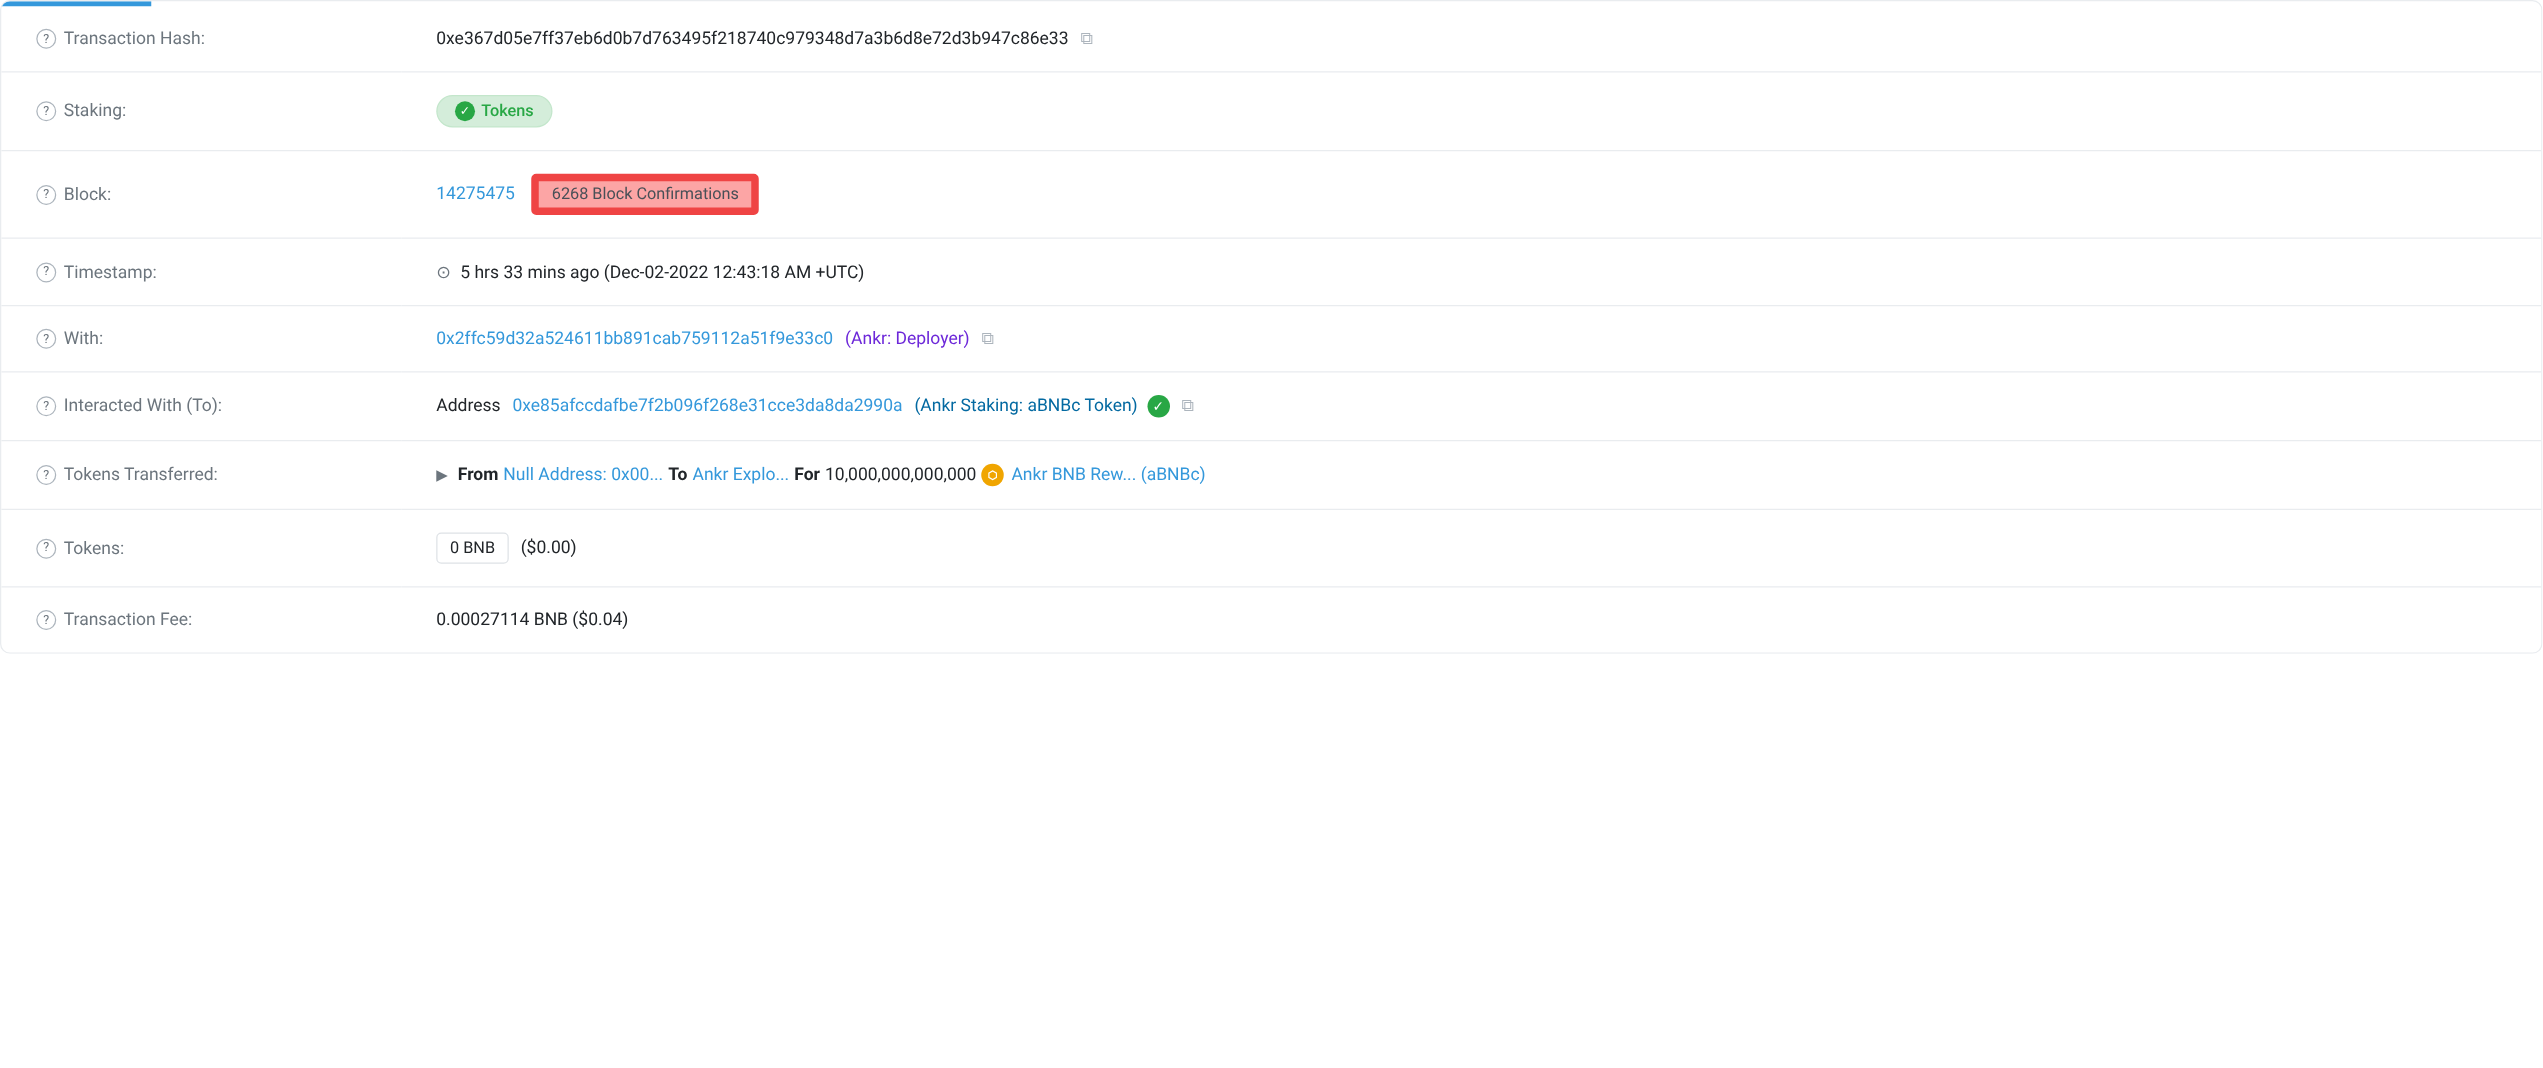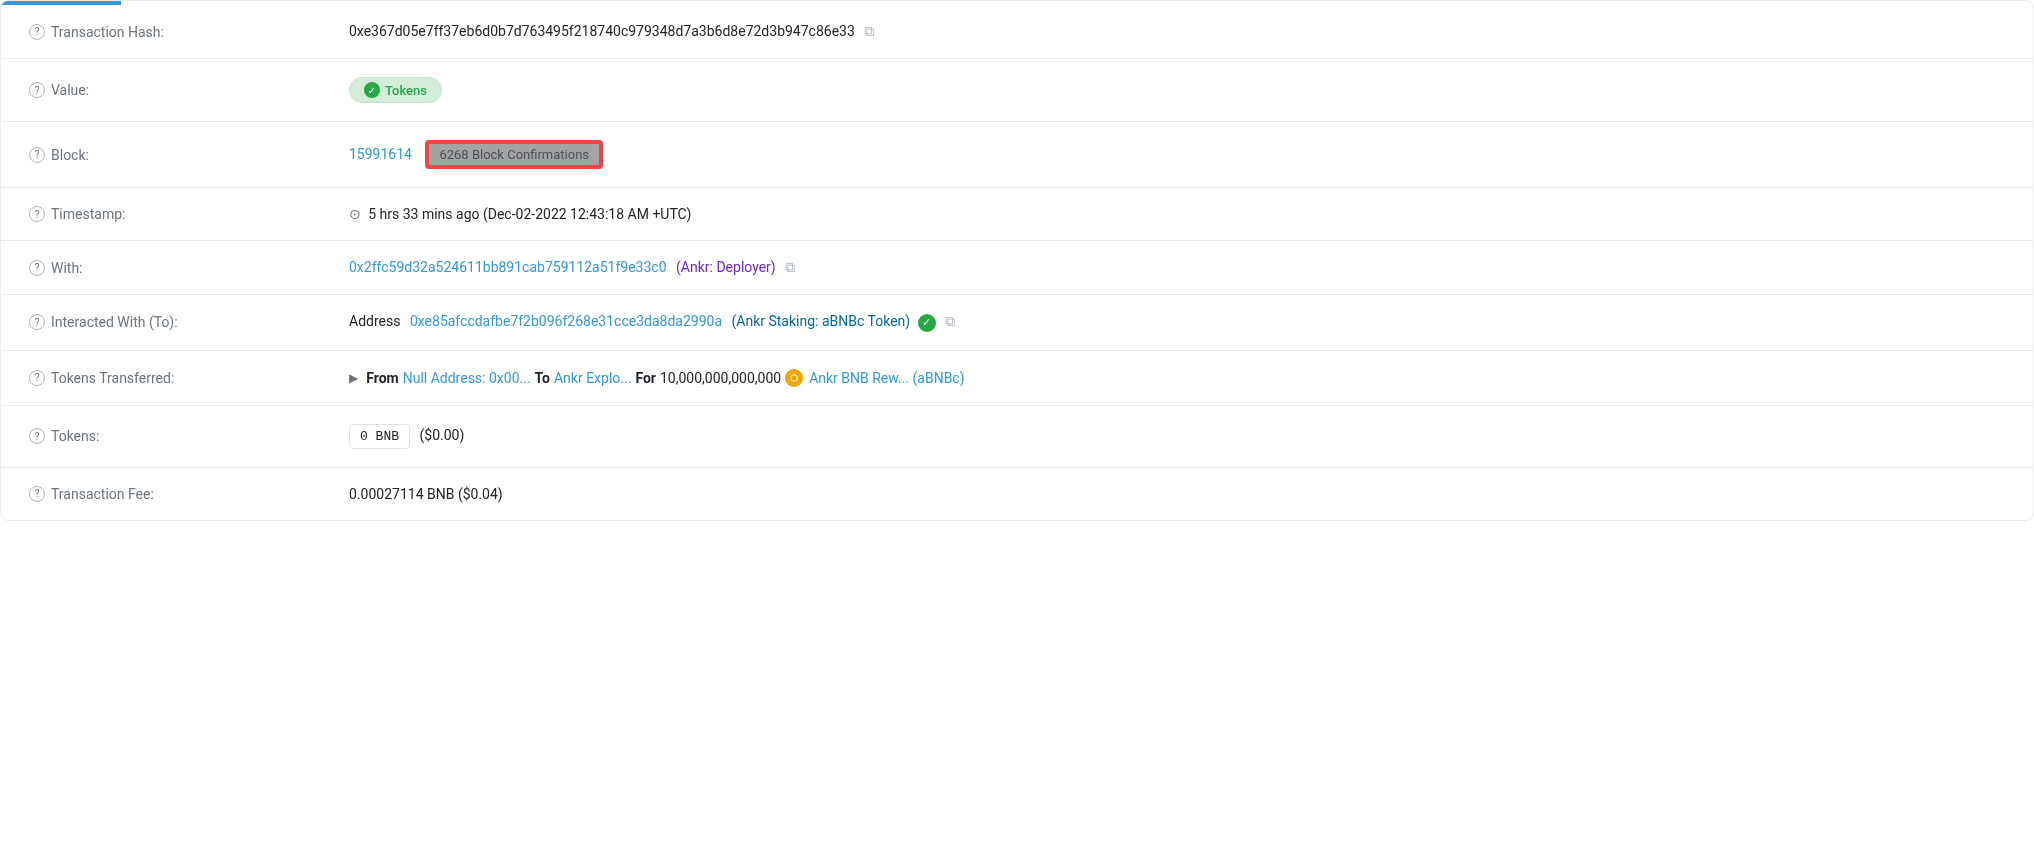--- a/index.html
+++ b/index.html
@@ -105,22 +105,22 @@
     }
 
     .block-number {
       color: #3498db;
       text-decoration: none;
       cursor: pointer;
     }
 
     .block-confirmations {
       display: inline-block;
-      background: #a3a3a3;
-      border: 4px solid #ef4444;
+      background: #fca5a5;
+      border: 6px solid #ef4444;
       border-radius: 4px;
       padding: 3px 10px;
       font-size: 13px;
       color: #495057;
       margin-left: 10px;
     }
 
     .link {
       color: #3498db;
       text-decoration: none;
@@ -144,21 +144,20 @@
 
     .value-box {
       display: inline-block;
       border: 1px solid #dee2e6;
       border-radius: 4px;
       padding: 4px 10px;
       font-size: 13px;
       color: #212529;
       background: #fff;
       margin-right: 6px;
-      font-family: Liberation Mono, monospace;
     }
 
     .token-transfer {
       display: flex;
       align-items: center;
       flex-wrap: wrap;
       gap: 4px;
     }
 
     .arrow-icon {
@@ -212,40 +211,40 @@
       <td class="value-cell">
         <span>0xe367d05e7ff37eb6d0b7d763495f218740c979348d7a3b6d8e72d3b947c86e33</span>
         <span class="copy-icon" title="Copy">⧉</span>
       </td>
     </tr>
 
     <tr>
       <td class="label-cell">
         <div class="label-content">
           <span class="help-icon">?</span>
-          <span>Value:</span>
+          <span>Staking:</span>
         </div>
       </td>
       <td class="value-cell">
         <span class="status-badge">
           <span class="status-check">✓</span>
           <span>Tokens</span>
         </span>
       </td>
     </tr>
 
     <tr>
       <td class="label-cell">
         <div class="label-content">
           <span class="help-icon">?</span>
           <span>Block:</span>
         </div>
       </td>
       <td class="value-cell">
-        <a class="block-number link">15991614</a>
+        <a class="block-number link">14275475</a>
         <span class="block-confirmations">6268 Block Confirmations</span>
       </td>
     </tr>
 
     <tr>
       <td class="label-cell">
         <div class="label-content">
           <span class="help-icon">?</span>
           <span>Timestamp:</span>
         </div>

